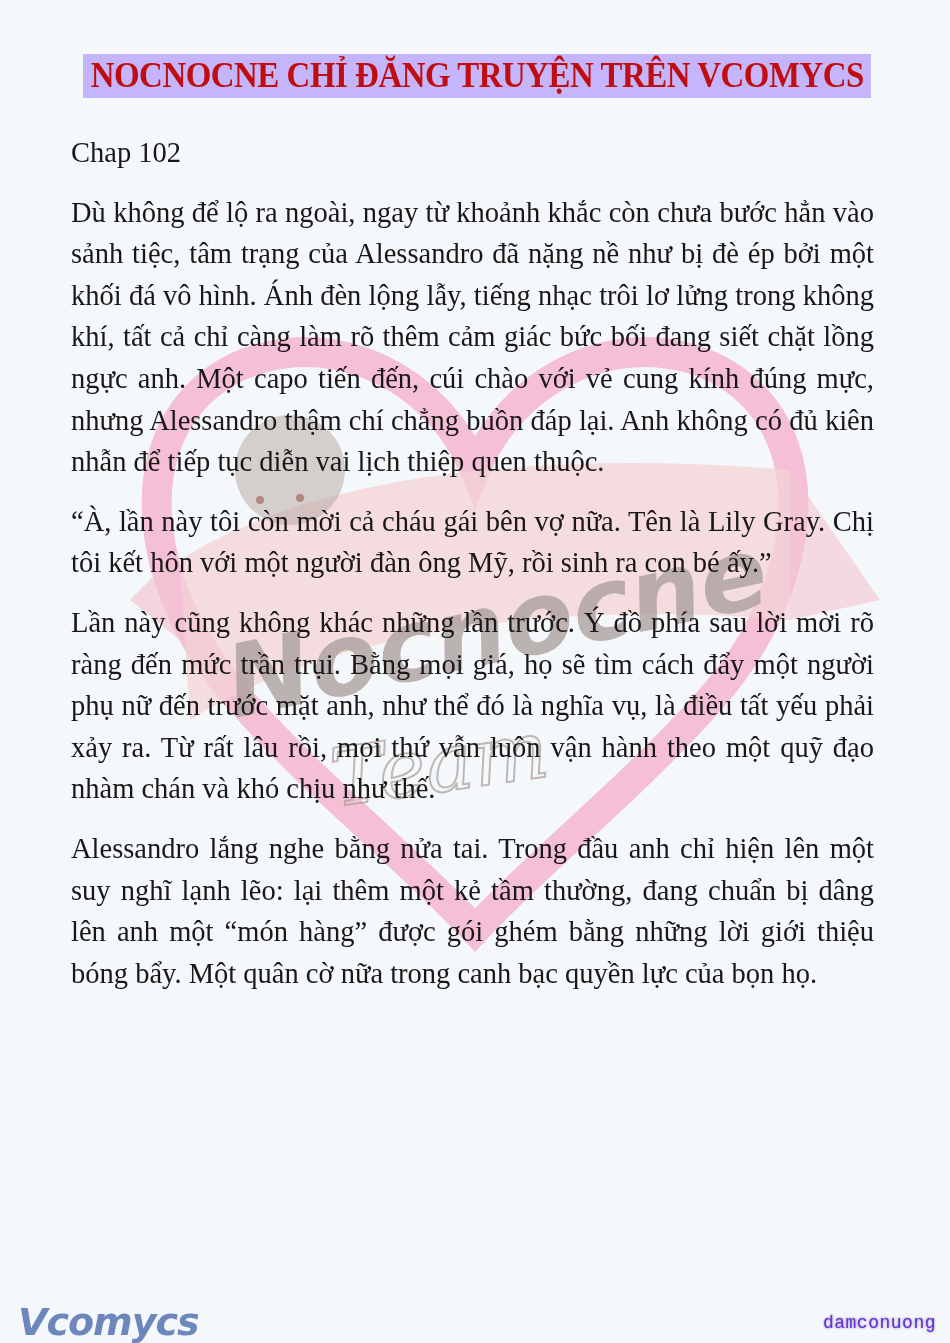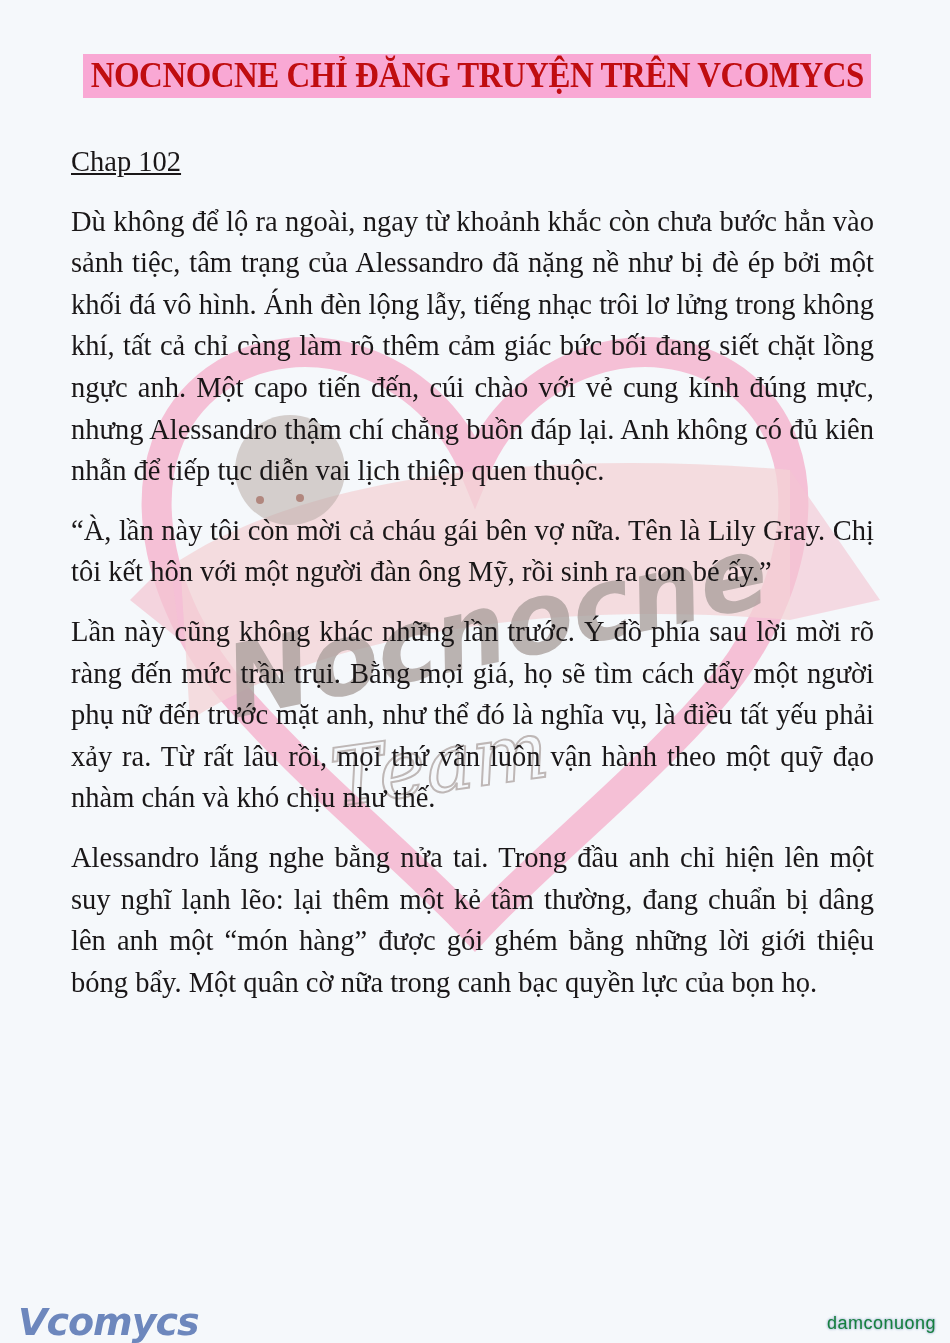--- a/index.html
+++ b/index.html
@@ -6,41 +6,41 @@
   body {
     width: 950px; height: 1343px; overflow: hidden;
     background: #f5f8fb;
     position: relative;
     font-family: "Liberation Serif", "DejaVu Serif", serif;
   }
   .page { position: absolute; inset: 0; }
   .watermark { position: absolute; left: 0; top: 0; width: 950px; height: 1343px; pointer-events: none; }
   .banner {
     position: absolute; left: 83px; top: 54px; width: 788px; height: 44px;
-    background: #f9a8d4;
+    background: #c4b5fd;
     display: flex; align-items: center; justify-content: center;
   }
   .banner span {
     color: #c00d10; font-weight: bold; font-size: 35px; letter-spacing: -0.5px;
     transform: scaleX(0.94); white-space: nowrap;
   }
   .content {
     position: absolute; left: 71px; top: 132px; width: 811px;
     color: #1a1718; font-size: 28.5px; line-height: 41.6px;
   }
-  .chap { margin: 9px 0 18px 0; text-decoration: underline; }
+  .chap { margin: 0 0 18px 0; }
   .para { margin: 0 8px 18px 0; text-align: justify; }
   .footer-logo {
     position: absolute; left: 18px; top: 1300px;
     font-family: "DejaVu Sans", sans-serif; font-style: italic; font-weight: bold;
     font-size: 38px; color: #6d87bd; letter-spacing: -1px;
   }
   .footer-wm {
     position: absolute; right: 14px; top: 1313px;
-    font-family: Liberation Sans, sans-serif; font-size: 18px; color: #15803d;
+    font-family: Liberation Mono, monospace; font-size: 18px; color: #6d28d9;
     text-shadow: 0 0 3px #9fb1cf, 0 0 2px #9fb1cf;
     letter-spacing: 0.5px;
   }
 </style>
 </head>
 <body>
 
 <div class="page">
 
   <svg class="watermark" viewBox="0 0 950 1343">

